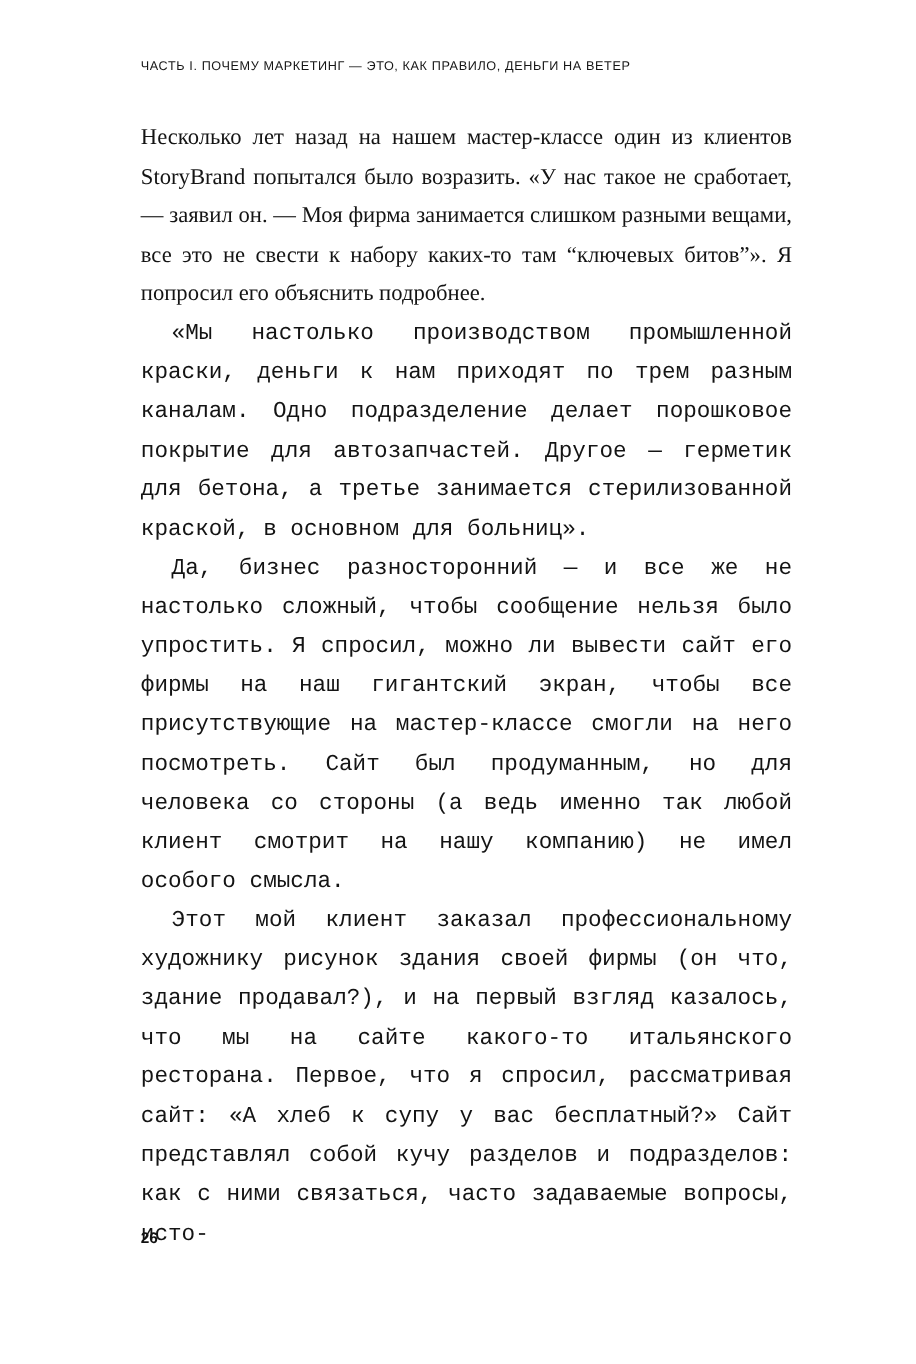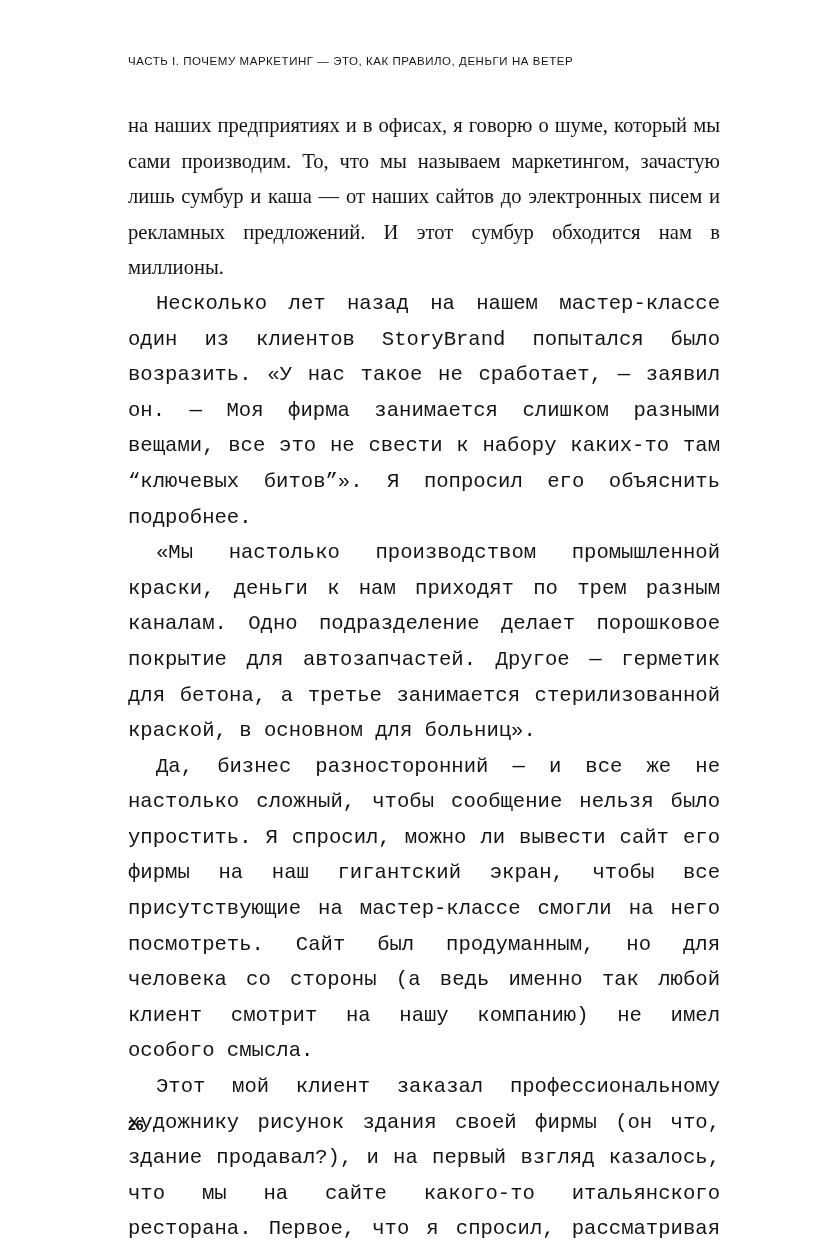--- a/index.html
+++ b/index.html
@@ -63,21 +63,20 @@
   }
 </style>
 </head>
 <body>
 
 <div class="page">
 
   <div class="running-head">Часть I. Почему маркетинг — это, как правило, деньги на ветер</div>
 
   <div class="body-col">
-    <p class="para">на наших предприятиях и в офисах, я говорю о шуме, который мы сами производим. То, что мы называем маркетингом, зачастую лишь сумбур и каша — от наших сайтов до электронных писем и рекламных предложений. И этот сумбур обходится нам в миллионы.</p>
     <p class="para">Несколько лет назад на нашем мастер-классе один из клиентов StoryBrand попытался было возразить. «У нас такое не сработает, — заявил он. — Моя фирма занимается слишком разными вещами, все это не свести к набору каких-то там “ключевых битов”». Я попросил его объяснить подробнее.</p>
     <p class="para">«Мы настолько производством промышленной краски, деньги к нам приходят по трем разным каналам. Одно подразделение делает порошковое покрытие для автозапчастей. Другое — герметик для бетона, а третье занимается стерилизованной краской, в основном для больниц».</p>
     <p class="para">Да, бизнес разносторонний — и все же не настолько сложный, чтобы сообщение нельзя было упростить. Я спросил, можно ли вывести сайт его фирмы на наш гигантский экран, чтобы все присутствующие на мастер-классе смогли на него посмотреть. Сайт был продуманным, но для человека со стороны (а ведь именно так любой клиент смотрит на нашу компанию) не имел особого смысла.</p>
     <p class="para">Этот мой клиент заказал профессиональному художнику рисунок здания своей фирмы (он что, здание продавал?), и на первый взгляд казалось, что мы на сайте какого-то итальянского ресторана. Первое, что я спросил, рассматривая сайт: «А хлеб к супу у вас бесплатный?» Сайт представлял собой кучу разделов и подразделов: как с ними связаться, часто задаваемые вопросы, исто-</p>
   </div>
 
   <div class="folio">26</div>
 
 </div>
 

